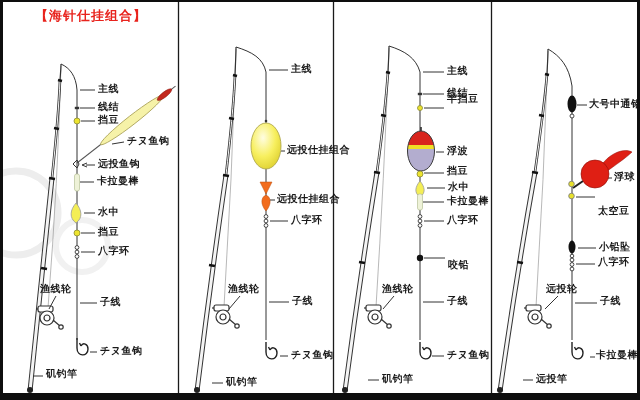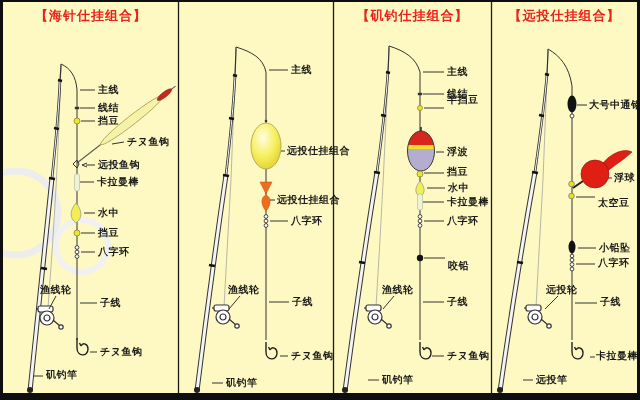--- a/index.html
+++ b/index.html
@@ -1,26 +1,26 @@
 <!DOCTYPE html>
 <html><head>
 <meta charset="utf-8">
 <style>
   html,body{margin:0;padding:0;background:#888;}
-  #stage{position:relative;width:640px;height:400px;background:#fef9c3;overflow:hidden;
+  #stage{position:relative;width:640px;height:400px;background:#ffffff;overflow:hidden;
          font-family:"DejaVu Sans",sans-serif;}
   .edge{position:absolute;background:#0e0e0e;}
   #edge-top{left:0;top:0;width:640px;height:2px;}
   #edge-bottom{left:0;top:393px;width:640px;height:7px;}
   #edge-left{left:0;top:0;width:3px;height:400px;}
   #edge-right{left:637px;top:0;width:3px;height:400px;}
   .panel-title{position:absolute;top:7px;text-align:center;color:#e8231d;
                font-size:13px;font-weight:900;letter-spacing:1px;white-space:nowrap;}
   .lbl{position:absolute;font-size:10px;font-weight:bold;color:#1a1a1a;
-       white-space:nowrap;letter-spacing:.5px;line-height:12px;}
+       white-space:nowrap;letter-spacing:.5px;line-height:12px;font-family:Liberation Mono, monospace;}
   svg{position:absolute;left:0;top:0;}
 </style>
 </head>
 <body>
 
 <div id="stage">
 
   <svg width="640" height="400" viewBox="0 0 640 400">
     <defs>
       <radialGradient id="gYellow" cx="40%" cy="32%" r="75%">
@@ -238,22 +238,20 @@
           <circle cx="572" cy="269" r="1.9"></circle>
       </g>
       <g fill="none" stroke="#222" stroke-width="1.4">
         <path d="M572,342 L572,352 C572,361 583,361 583,353 C583,348 578,346 576,350"></path>
         <line x1="576" y1="350" x2="574.5" y2="347"></line>
       </g>
     </g>
   </svg>
 
   <div class="panel-title" style="left:3px;width:176px;">【海针仕挂组合】</div>
-  <div class="panel-title" style="left:334px;width:157px;">【矶钓仕挂组合】</div>
-  <div class="panel-title" style="left:492px;width:145px;">【远投仕挂组合】</div>
 
   <span class="lbl" style="left:98px;top:84px">主线</span>
   <span class="lbl" style="left:98px;top:102px">线结</span>
   <span class="lbl" style="left:98px;top:115px">挡豆</span>
   <span class="lbl" style="left:127px;top:136px">チヌ鱼钩</span>
   <span class="lbl" style="left:98px;top:159px">远投鱼钩</span>
   <span class="lbl" style="left:97px;top:176px">卡拉曼棒</span>
   <span class="lbl" style="left:98px;top:207px">水中</span>
   <span class="lbl" style="left:98px;top:227px">挡豆</span>
   <span class="lbl" style="left:98px;top:246px">八字环</span>
@@ -280,21 +278,21 @@
   <span class="lbl" style="left:447px;top:196px">卡拉曼棒</span>
   <span class="lbl" style="left:447px;top:215px">八字环</span>
   <span class="lbl" style="left:448px;top:260px">咬铅</span>
   <span class="lbl" style="left:382px;top:284px">渔线轮</span>
   <span class="lbl" style="left:447px;top:296px">子线</span>
   <span class="lbl" style="left:447px;top:350px">チヌ鱼钩</span>
   <span class="lbl" style="left:382px;top:374px">矶钓竿</span>
 
   <span class="lbl" style="left:589px;top:99px">大号中通铅</span>
   <span class="lbl" style="left:614px;top:172px">浮球</span>
-  <span class="lbl" style="left:598px;top:197px">太空豆</span>
+  <span class="lbl" style="left:598px;top:206px">太空豆</span>
   <span class="lbl" style="left:599px;top:242px">小铅坠</span>
   <span class="lbl" style="left:598px;top:257px">八字环</span>
   <span class="lbl" style="left:546px;top:284px">远投轮</span>
   <span class="lbl" style="left:600px;top:296px">子线</span>
   <span class="lbl" style="left:596px;top:350px">卡拉曼棒</span>
   <span class="lbl" style="left:536px;top:374px">远投竿</span>
 
   <div class="edge" id="edge-top"></div>
   <div class="edge" id="edge-bottom"></div>
   <div class="edge" id="edge-left"></div>

